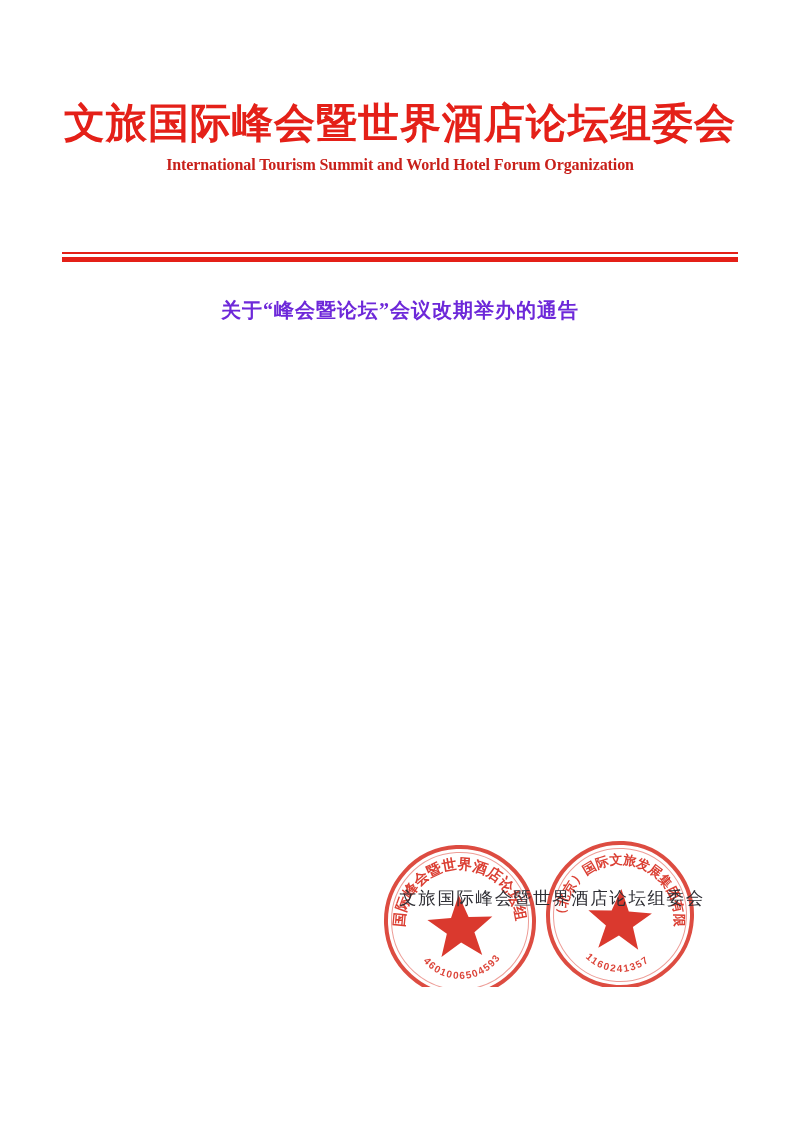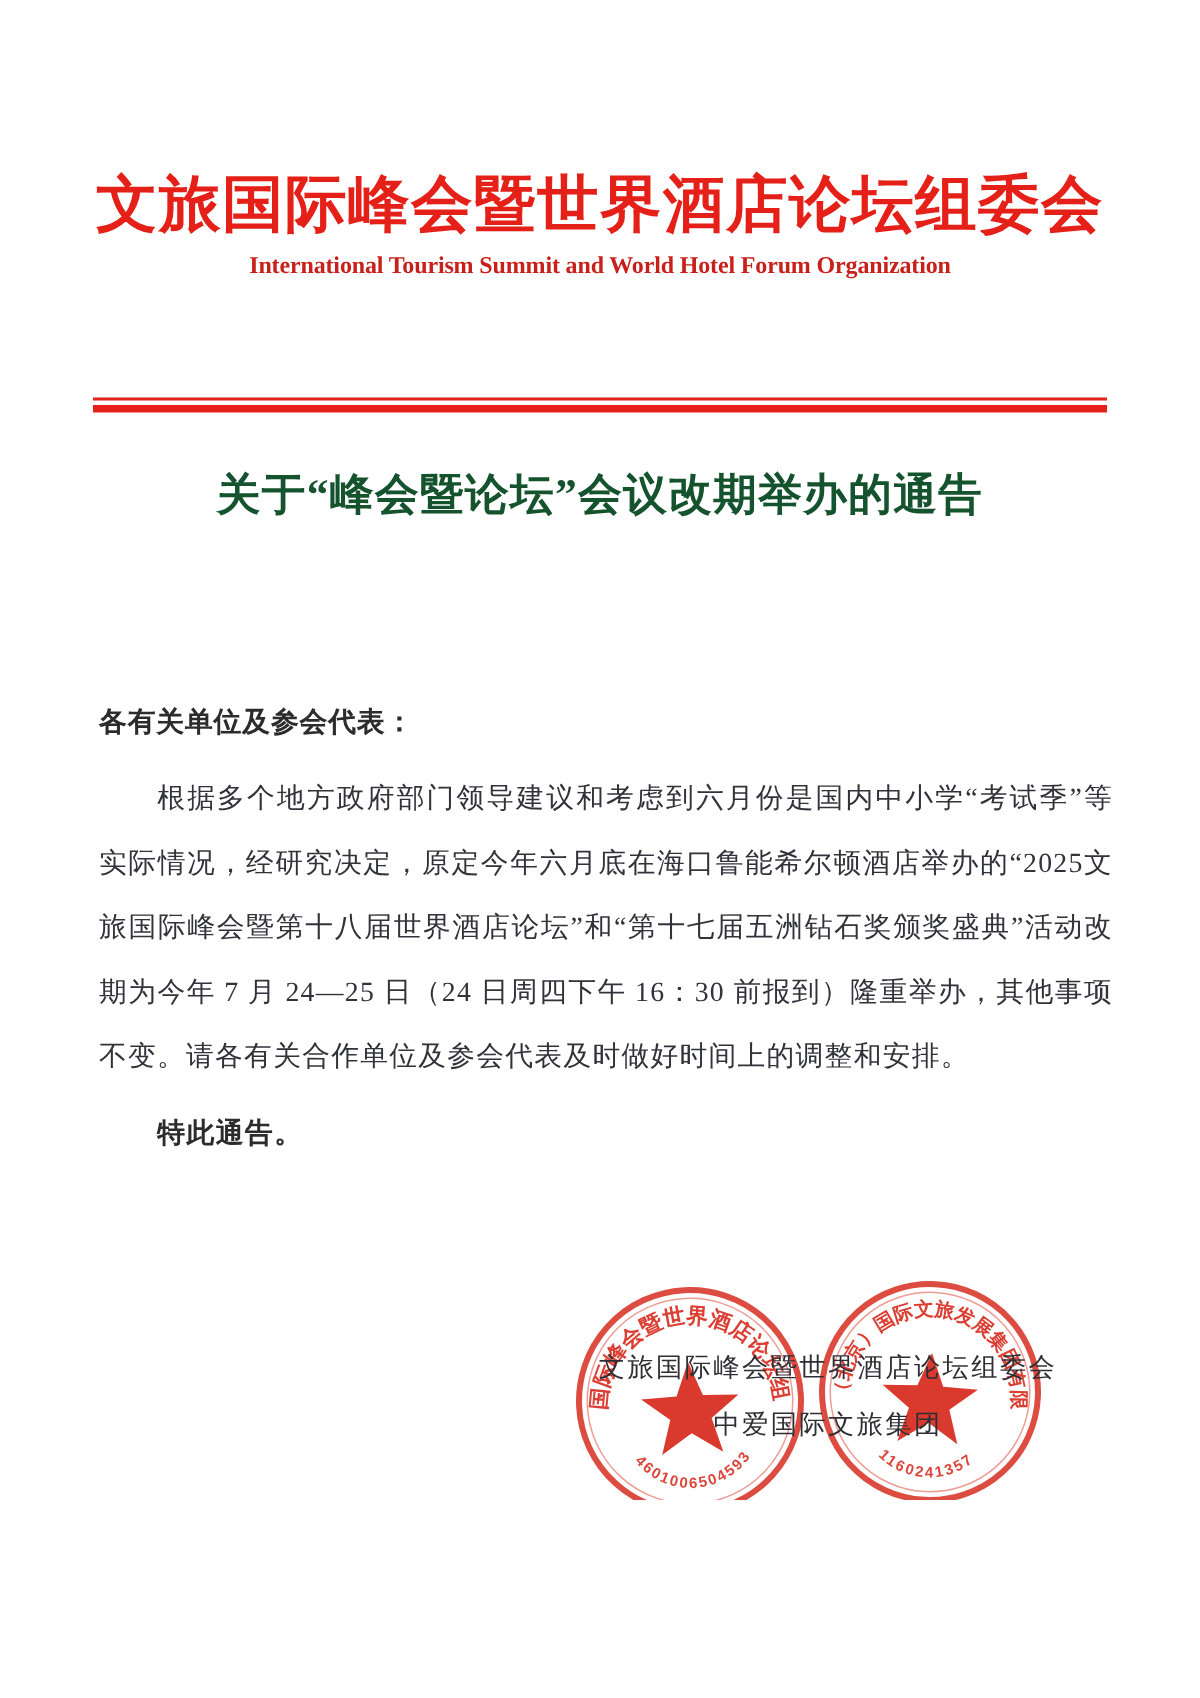--- a/index.html
+++ b/index.html
@@ -10,21 +10,21 @@
   }
   body {
     font-family: "Liberation Serif", "DejaVu Serif", serif;
     -webkit-font-smoothing: antialiased;
   }
 
   .page {
     position: relative;
     width: 800px;
     height: 984px;
-    margin: 16px auto;
+    margin: 3px auto;
     background: #ffffff;
     overflow: hidden;
     box-sizing: border-box;
   }
 
   
   .letterhead {
     position: absolute;
     left: 0;
     top: 96px;
@@ -74,23 +74,23 @@
 
   
   .doc-title {
     position: absolute;
     left: 0;
     top: 294px;
     width: 800px;
     text-align: center;
     font-family: "Liberation Serif", "DejaVu Serif", serif;
     font-weight: bold;
-    font-size: 29px;
+    font-size: 20px;
     letter-spacing: 1px;
-    color: #14532d;
+    color: #6d28d9;
     white-space: nowrap;
   }
 
   
   .body-block {
     position: absolute;
     left: 66px;
     top: 452px;
     width: 676px;
   }
@@ -215,25 +215,20 @@
   </div>
 
   <div class="rule-wrap">
     <div class="rule-thin"></div>
     <div class="rule-gap"></div>
     <div class="rule-thick"></div>
   </div>
 
   <div class="doc-title">关于“峰会暨论坛”会议改期举办的通告</div>
 
-  <div class="body-block">
-    <div class="salutation">各有关单位及参会代表：</div>
-    <div class="para">根据多个地方政府部门领导建议和考虑到六月份是国内中小学“考试季”等实际情况，经研究决定，原定今年六月底在海口鲁能希尔顿酒店举办的“2025文旅国际峰会暨第十八届世界酒店论坛”和“第十七届五洲钻石奖颁奖盛典”活动改期为今年 7 月 24—25 日（24 日周四下午 16：30 前报到）隆重举办，其他事项不变。请各有关合作单位及参会代表及时做好时间上的调整和安排。</div>
-    <div class="para-closing">特此通告。</div>
-  </div>
 
   <div class="seal seal-left">
     <div class="seal-ring"></div>
     <div class="seal-inner-ring"></div>
     <svg viewBox="0 0 152 152" xmlns="http://www.w3.org/2000/svg" aria-hidden="true">
       <defs>
         <path id="arcL" d="M 20,80 A 56,56 0 0 1 132,80" fill="none"></path>
         <path id="arcLb" d="M 28,86 A 48,48 0 0 0 124,86" fill="none"></path>
       </defs>
       <text class="seal-arc-text" font-size="14.5">
@@ -259,16 +254,15 @@
       </text>
       <text class="seal-num-text" font-size="10" letter-spacing="1.6">
         <textPath href="#arcRb" startOffset="50%" text-anchor="middle">1160241357</textPath>
       </text>
       <polygon class="seal-star" points="74,48 82.6,70 105.8,70.8 87.5,85.2 94,107.8 74,94.6 54,107.8 60.5,85.2 42.2,70.8 65.4,70"></polygon>
     </svg>
   </div>
 
   <div class="signature">
     <div class="sig-line">文旅国际峰会暨世界酒店论坛组委会</div>
-    <div class="sig-line">中爱国际文旅集团</div>
   </div>
 
 </div>
 
 </body></html>

